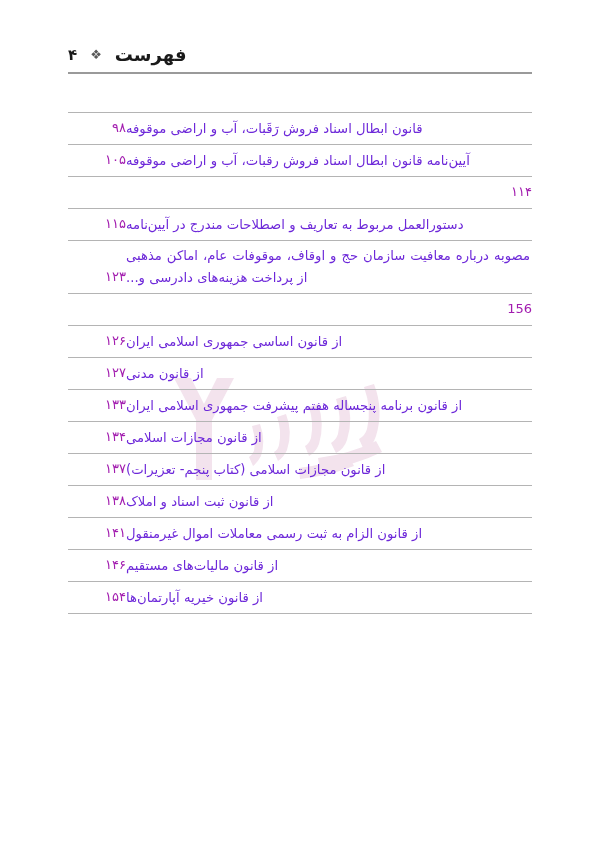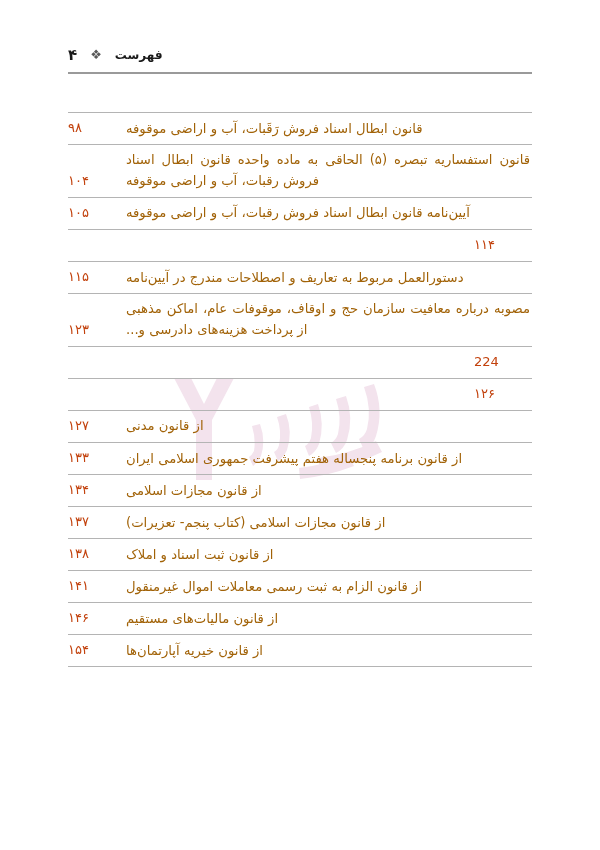--- a/index.html
+++ b/index.html
@@ -59,21 +59,21 @@
     line-height: 1;
     letter-spacing: 0;
   }
   .ornament {
     font-size: 13px;
     color: #595959;
     line-height: 1;
     transform: translateY(-1px);
   }
   .header-title {
-    font-size: 12px;
+    font-size: 18px;
     font-weight: 700;
     color: #1a1a1a;
     line-height: 1;
   }
   .header-rule {
     position: absolute;
     left: 68px;
     top: 72px;
     width: 464px;
     height: 1.6px;
@@ -99,37 +99,37 @@
     min-height: 21px;
     box-sizing: border-box;
   }
   .toc-row:first-child {
     border-top: 1px solid #b4b4b4;
   }
   .toc-page {
     flex: 0 0 auto;
     width: 58px;
     order: 2;
-    text-align: left;
+    text-align: right;
     direction: ltr;
     unicode-bidi: embed;
     font-size: 13px;
     font-weight: 400;
-    color: #c2410c;
+    color: #a21caf;
     line-height: 1.62;
     padding-bottom: 1px;
     white-space: nowrap;
   }
   .toc-title {
     flex: 1 1 auto;
     order: 1;
     text-align: left;
     font-size: 13.2px;
     font-weight: 400;
-    color: #a16207;
+    color: #6d28d9;
     line-height: 1.62;
     direction: rtl;
     padding-right: 2px;
   }
   
   .toc-row.single .toc-title { text-align: left; }
   
   .toc-row.multi .toc-title {
     text-align: justify;
     text-align-last: left;
@@ -164,24 +164,20 @@
   </div>
   <div class="header-rule"></div>
 
   <div class="toc">
 
     <div class="toc-row single">
       <span class="toc-title">قانون ابطال اسناد فروش رَقَبات، آب و اراضی موقوفه</span>
       <span class="toc-page">۹۸</span>
     </div>
 
-    <div class="toc-row multi">
-      <span class="toc-title">قانون استفساریه تبصره (۵) الحاقی به ماده واحده قانون ابطال اسناد فروش رقبات، آب و اراضی موقوفه</span>
-      <span class="toc-page">۱۰۴</span>
-    </div>
 
     <div class="toc-row single">
       <span class="toc-title">آیین‌نامه قانون ابطال اسناد فروش رقبات، آب و اراضی موقوفه</span>
       <span class="toc-page">۱۰۵</span>
     </div>
 
     <div class="toc-row multi">
       <span class="toc-page">۱۱۴</span>
     </div>
 
@@ -190,24 +186,25 @@
       <span class="toc-page">۱۱۵</span>
     </div>
 
 
     <div class="toc-row multi">
       <span class="toc-title">مصوبه درباره معافیت سازمان حج و اوقاف، موقوفات عام، اماکن مذهبی از پرداخت هزینه‌های دادرسی و...</span>
       <span class="toc-page">۱۲۳</span>
     </div>
 
     <div class="toc-row multi">
-      <span class="toc-page">224</span>
-    </div>
-
-    <div class="toc-row single">
+      <span class="toc-page">156</span>
+    </div>
+
+    <div class="toc-row single">
+      <span class="toc-title">از قانون اساسی جمهوری اسلامی ایران</span>
       <span class="toc-page">۱۲۶</span>
     </div>
 
     <div class="toc-row single">
       <span class="toc-title">از قانون مدنی</span>
       <span class="toc-page">۱۲۷</span>
     </div>
 
     <div class="toc-row single">
       <span class="toc-title">از قانون برنامه پنجساله هفتم پیشرفت جمهوری اسلامی ایران</span>

